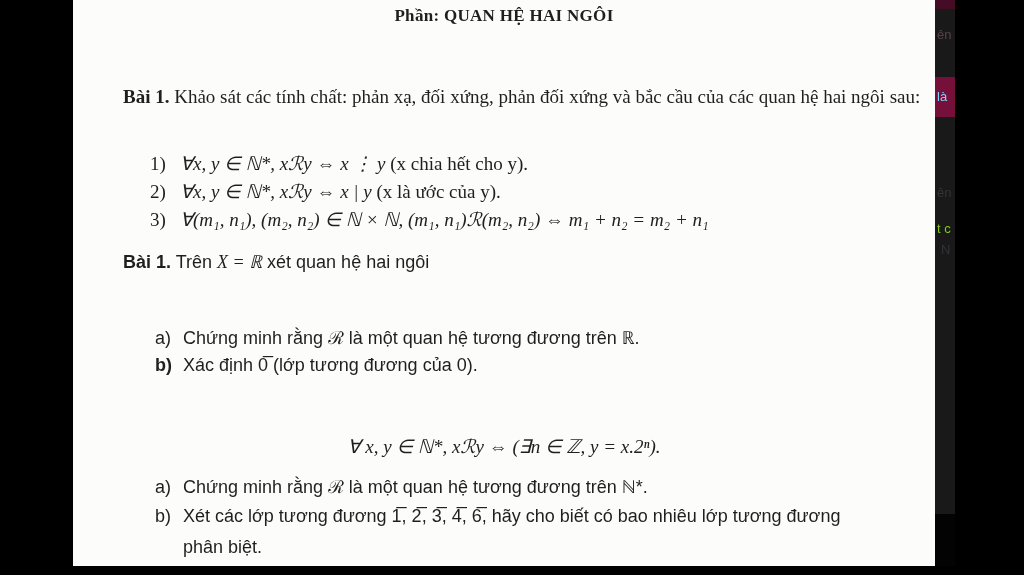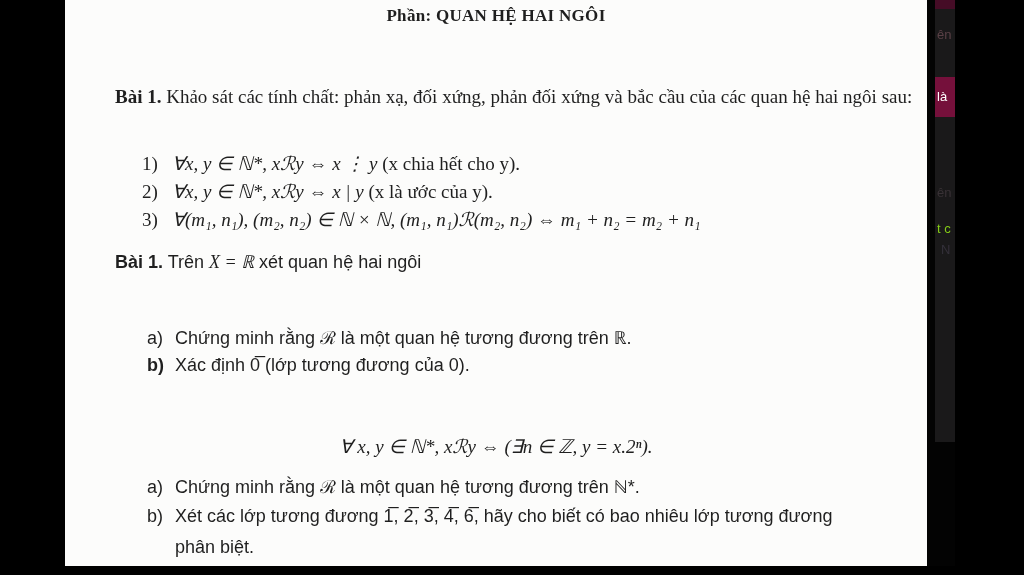--- a/index.html
+++ b/index.html
@@ -1,21 +1,21 @@
 <!DOCTYPE html>
 <html><head>
 <meta charset="utf-8">
 <style>
   html,body{margin:0;padding:0;}
   body{
     width:1024px;height:575px;background:#030303;position:relative;
     overflow:hidden;font-family:"Liberation Serif",serif;
   }
   .page{
-    position:absolute;left:65px;top:0;width:862px;height:566px;
+    position:absolute;left:73px;top:0;width:862px;height:566px;
     background:#fcfcfb;color:#1f1f1f;filter:blur(0.25px);
   }
   .serif{font-family:"Liberation Serif",serif;}
   .sans{font-family:"Liberation Sans",sans-serif;}
   .mathit{font-family:"Liberation Serif",serif;font-style:italic;}
   .doc-title{
     position:absolute;top:6px;left:0;right:0;text-align:center;
     font-weight:bold;font-size:17px;letter-spacing:.3px;
   }
   .para{
@@ -45,30 +45,30 @@
   .ab-1{top:325px;}
   .ab-2{top:474px;}
   .li{display:flex;}
   .li-num{width:28px;flex:0 0 28px;}
   .li-num.bold{font-weight:bold;}
   .li-text{flex:1;}
   .li-wide{line-height:31px;}
   .li-wide .li-text{max-width:700px;}
   
   .side-strip{
-    position:absolute;left:935px;top:0;width:20px;height:442px;
+    position:absolute;left:935px;top:0;width:20px;height:514px;
     background:#1a191a;overflow:hidden;
     font-family:"Liberation Sans",sans-serif;font-size:13px;
   }
   .strip-accent{position:absolute;left:0;top:0;width:20px;height:9px;background:#450c26;}
   .frag{position:absolute;left:2px;white-space:nowrap;}
   .frag-1{top:27px;color:#5a4046;}
   .frag-hl{
     top:77px;left:0;width:20px;height:40px;background:#75103b;
-    color:#ffffff;line-height:40px;padding-left:2px;box-sizing:border-box;
+    color:#7dd3fc;line-height:40px;padding-left:2px;box-sizing:border-box;
   }
   .frag-2{top:185px;color:#383135;}
   .frag-3{top:221px;color:#84cc16;}
   .frag-4{top:242px;left:6px;color:#34303a;}
   .bottom-bar{position:absolute;left:0;top:566px;width:1024px;height:9px;background:#000;}
   .left-bar{position:absolute;left:0;top:0;width:73px;height:575px;background:#000;}
   .right-bar{position:absolute;left:955px;top:0;width:69px;height:575px;background:#000;}
 </style>
 </head>
 <body>

